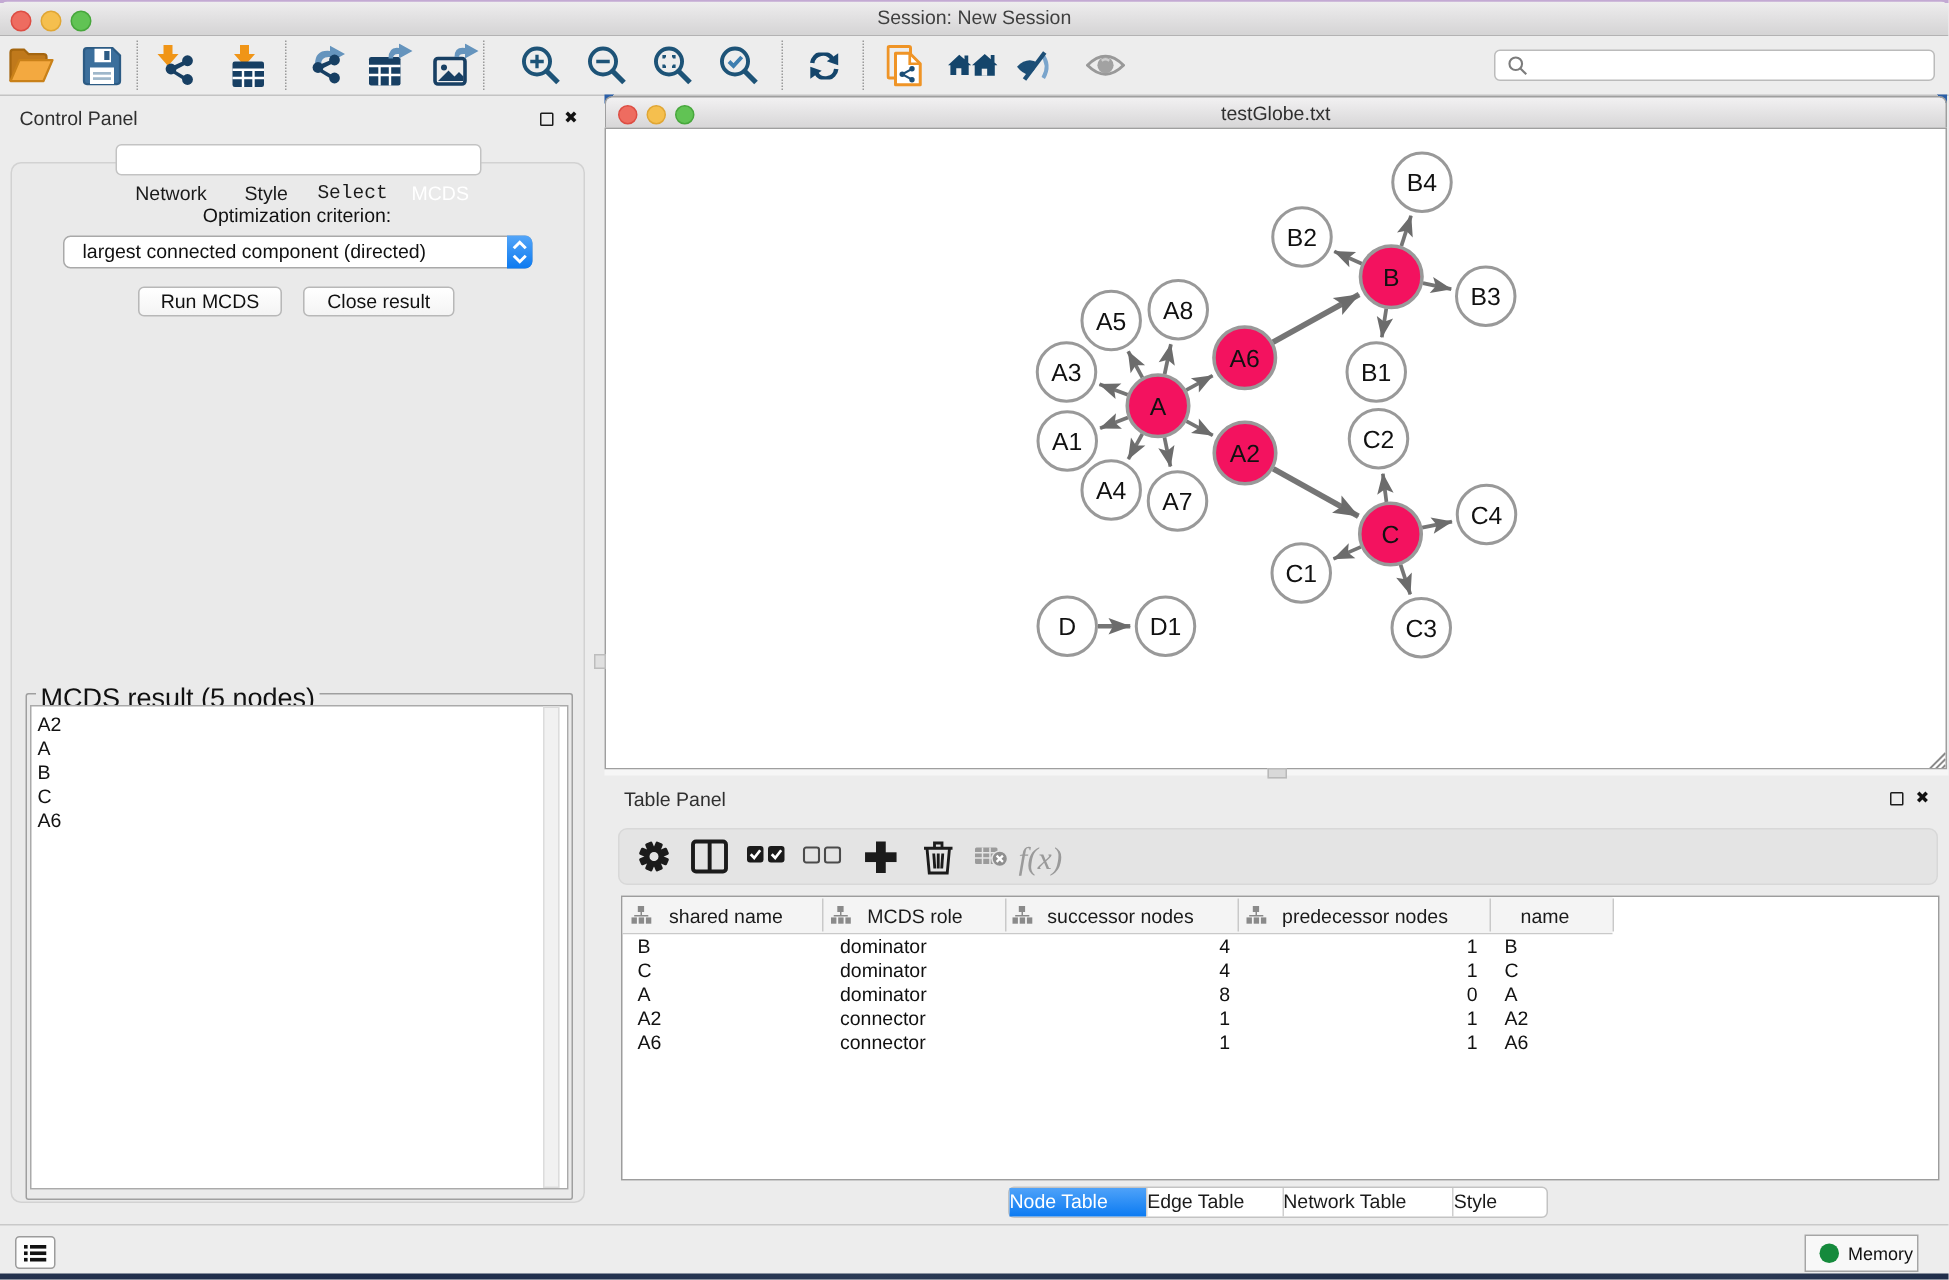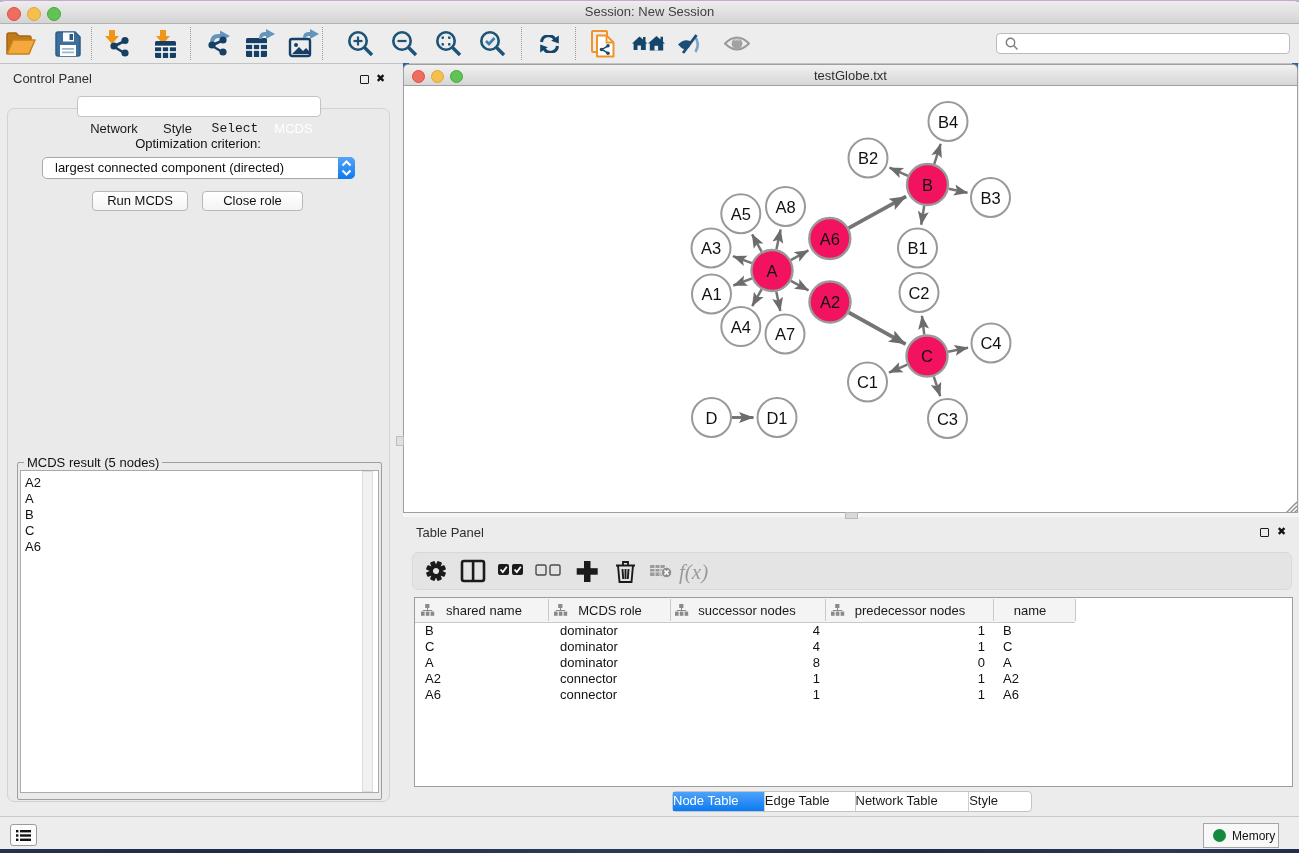--- a/index.html
+++ b/index.html
@@ -20,21 +20,21 @@
 #cpPanel{left:7px;top:108px;width:381px;height:692px;background:#eaeaea;border:1px solid #d2d2d2;border-radius:7px;}
 #tabs{left:77px;top:96px;width:242px;height:19px;background:#fff;border:1px solid #c3c3c3;border-radius:4px;display:flex;font-size:13px;color:#1a1a1a;}
 #tabs div{flex:0 0 auto;text-align:center;line-height:18px;border-right:1px solid #cfcfcf;margin-top:23px;}
 #tabs div:last-child{border-right:none;border-radius:0 3px 3px 0;}
 #optLabel{left:0px;top:136px;width:396px;text-align:center;font-size:13px;color:#111;}
 #combo{left:42px;top:157px;width:311px;height:20px;background:#fff;border:1px solid #a9a9a9;border-radius:5px;font-size:13px;color:#111;line-height:20px;}
 #combo span{padding-left:12px;}
 #comboBtn{position:absolute;right:-1px;top:-1px;width:17px;height:22px;border-radius:0 5px 5px 0;background:linear-gradient(#53a5f8,#0d7af0);}
 .pushbtn{position:absolute;top:191px;height:18px;background:linear-gradient(#fff,#f4f4f4);border:1px solid #b8b8b8;border-radius:4px;font-size:13px;color:#111;text-align:center;line-height:17px;}
 #fieldset{left:17px;top:462px;width:363px;height:336px;border:1px solid #9f9f9f;border-radius:2px;}
-#fsLabel{position:absolute;left:6px;top:-8px;background:#eaeaea;padding:0 3px;font-size:13px;color:#111;}
+#fsLabel{position:absolute;left:6px;top:-8px;background:#eaeaea;padding:0 3px;font-size:18px;color:#111;}
 #mcdsList{position:absolute;left:2px;top:7px;width:357px;height:321px;background:#fff;border:1px solid #aaa;font-size:13px;color:#111;}
 #mcdsList div{padding-left:4px;height:16px;line-height:16px;}
 #mcdsList div:first-child{margin-top:4px;}
 #mcdsScroll{position:absolute;display:block;right:5px;top:0px;width:9px;height:319px;background:#f1f1f1;border:1px solid #dcdcdc;}
 
 #iwin{left:403px;top:64px;width:895px;height:449px;}
 #iwinTitle{position:absolute;left:0;top:0;width:893px;height:21px;background:linear-gradient(#f2f1f2,#d6d5d6);border:1px solid #9f9f9f;border-bottom:none;border-radius:5px 5px 0 0;}
 #iwinTitle .tl{position:absolute;top:5px;width:11px;height:11px;border-radius:50%;}
 #iwinBody{position:absolute;left:0;top:21px;width:893px;height:426px;background:#fff;border:1px solid #9f9f9f;border-top:1px solid #9f9f9f;}
 
@@ -238,21 +238,21 @@
  <div style="width:55px;" class="seltab">MCDS</div>
 </div>
 <div class="abs" id="optLabel">Optimization criterion:</div>
 <div class="abs" id="combo"><span>largest connected component (directed)</span>
  <div id="comboBtn"><svg width="17" height="22" viewBox="0 0 17 22">
         <path d="M4.5 8.5 L8.5 4.5 L12.5 8.5" fill="none" stroke="#fff" stroke-width="2"></path>
         <path d="M4.5 13.5 L8.5 17.5 L12.5 13.5" fill="none" stroke="#fff" stroke-width="2"></path>
       </svg></div>
 </div>
 <div class="pushbtn" style="left:92px;width:94px;">Run MCDS</div>
-<div class="pushbtn" style="left:202px;width:99px;">Close role</div>
+<div class="pushbtn" style="left:202px;width:99px;">Close result</div>
 <div class="abs" id="fieldset">
  <div id="fsLabel">MCDS result (5 nodes)</div>
  <div id="mcdsList">
       <div>A2</div>
       <div>A</div>
       <div>B</div>
       <div>C</div>
       <div>A6</div>
   <i id="mcdsScroll"></i>
  </div>

